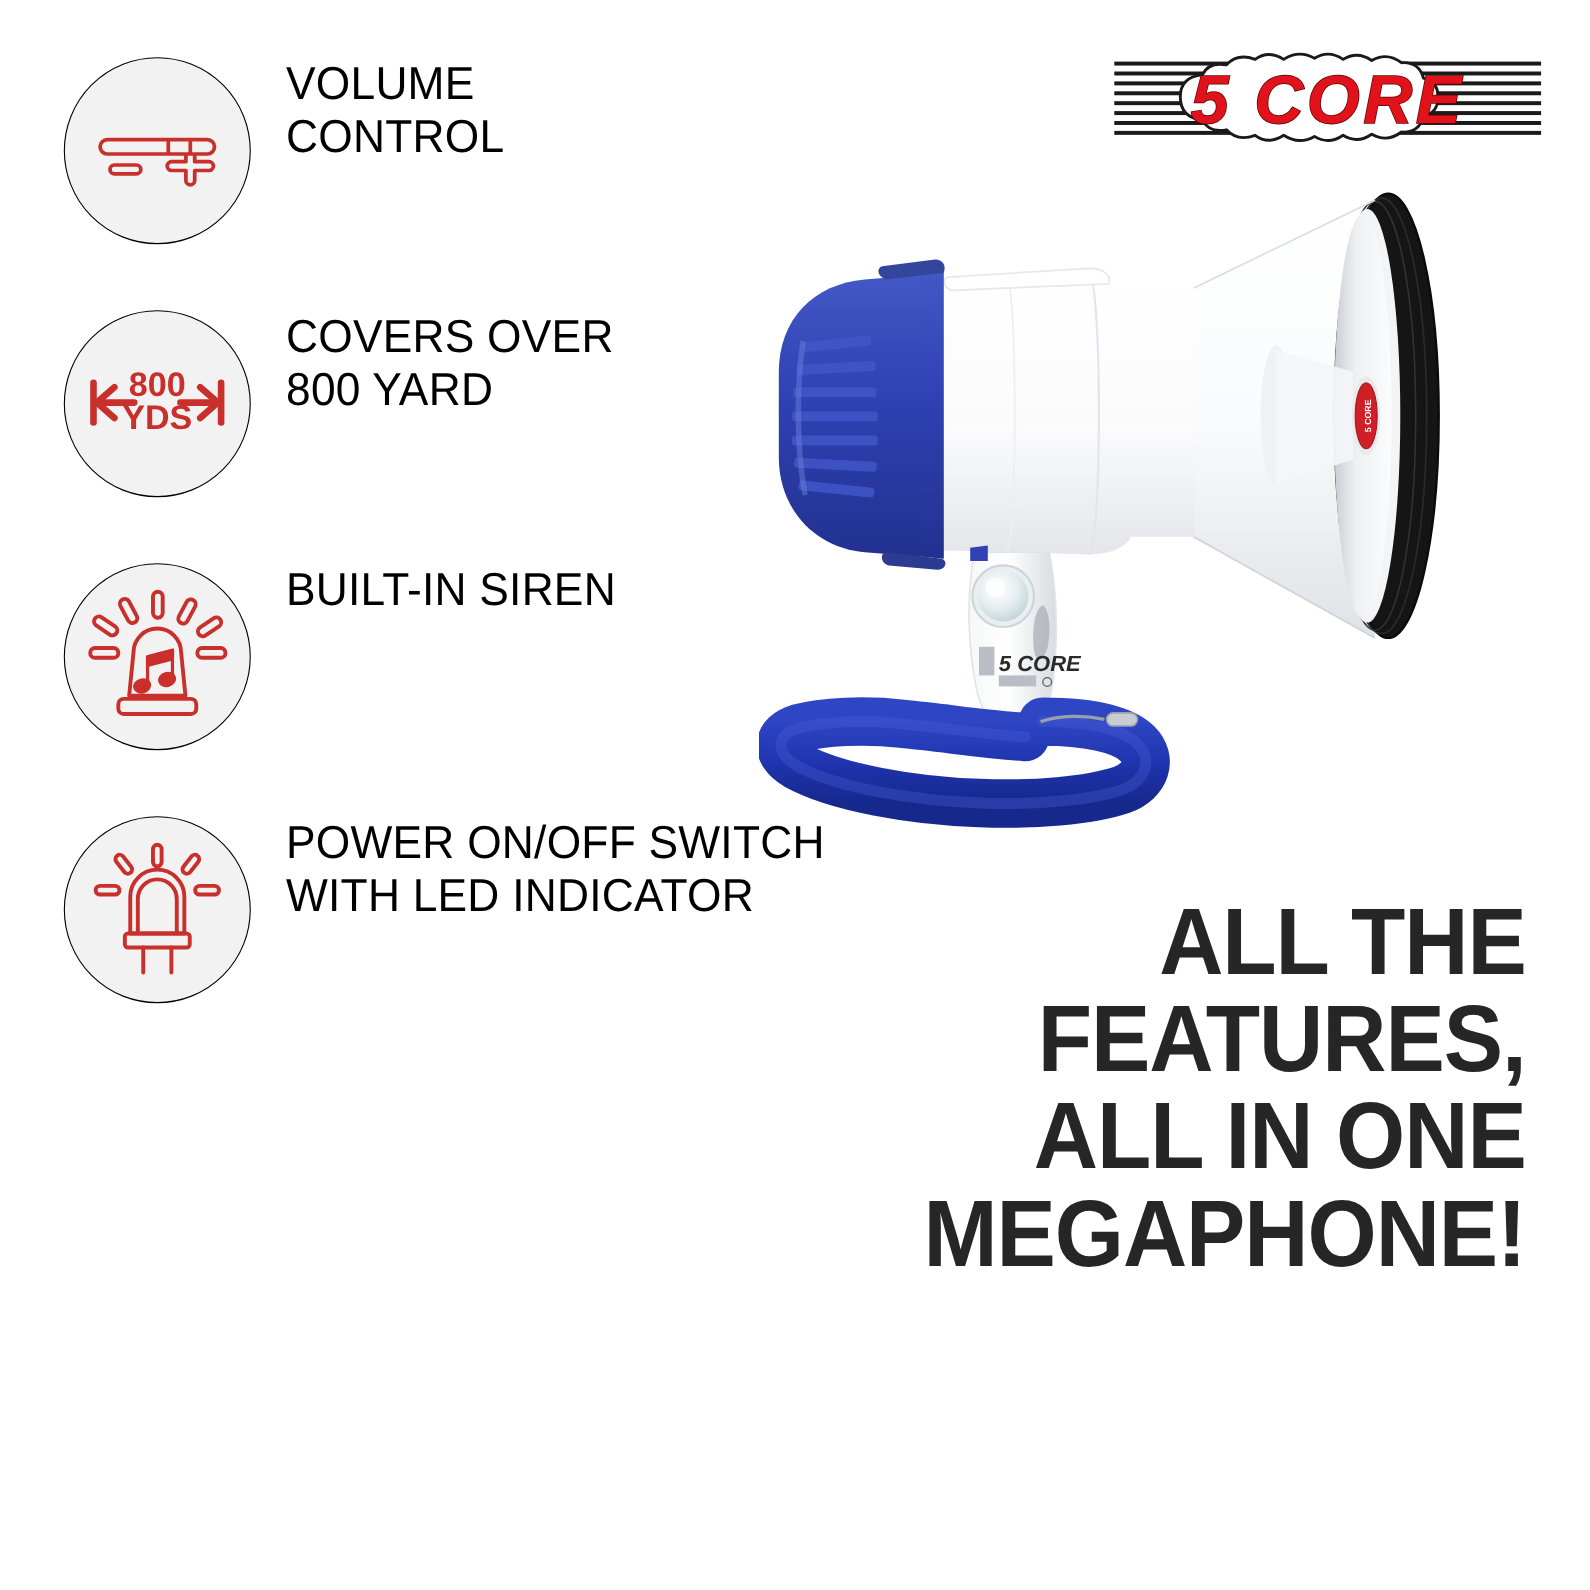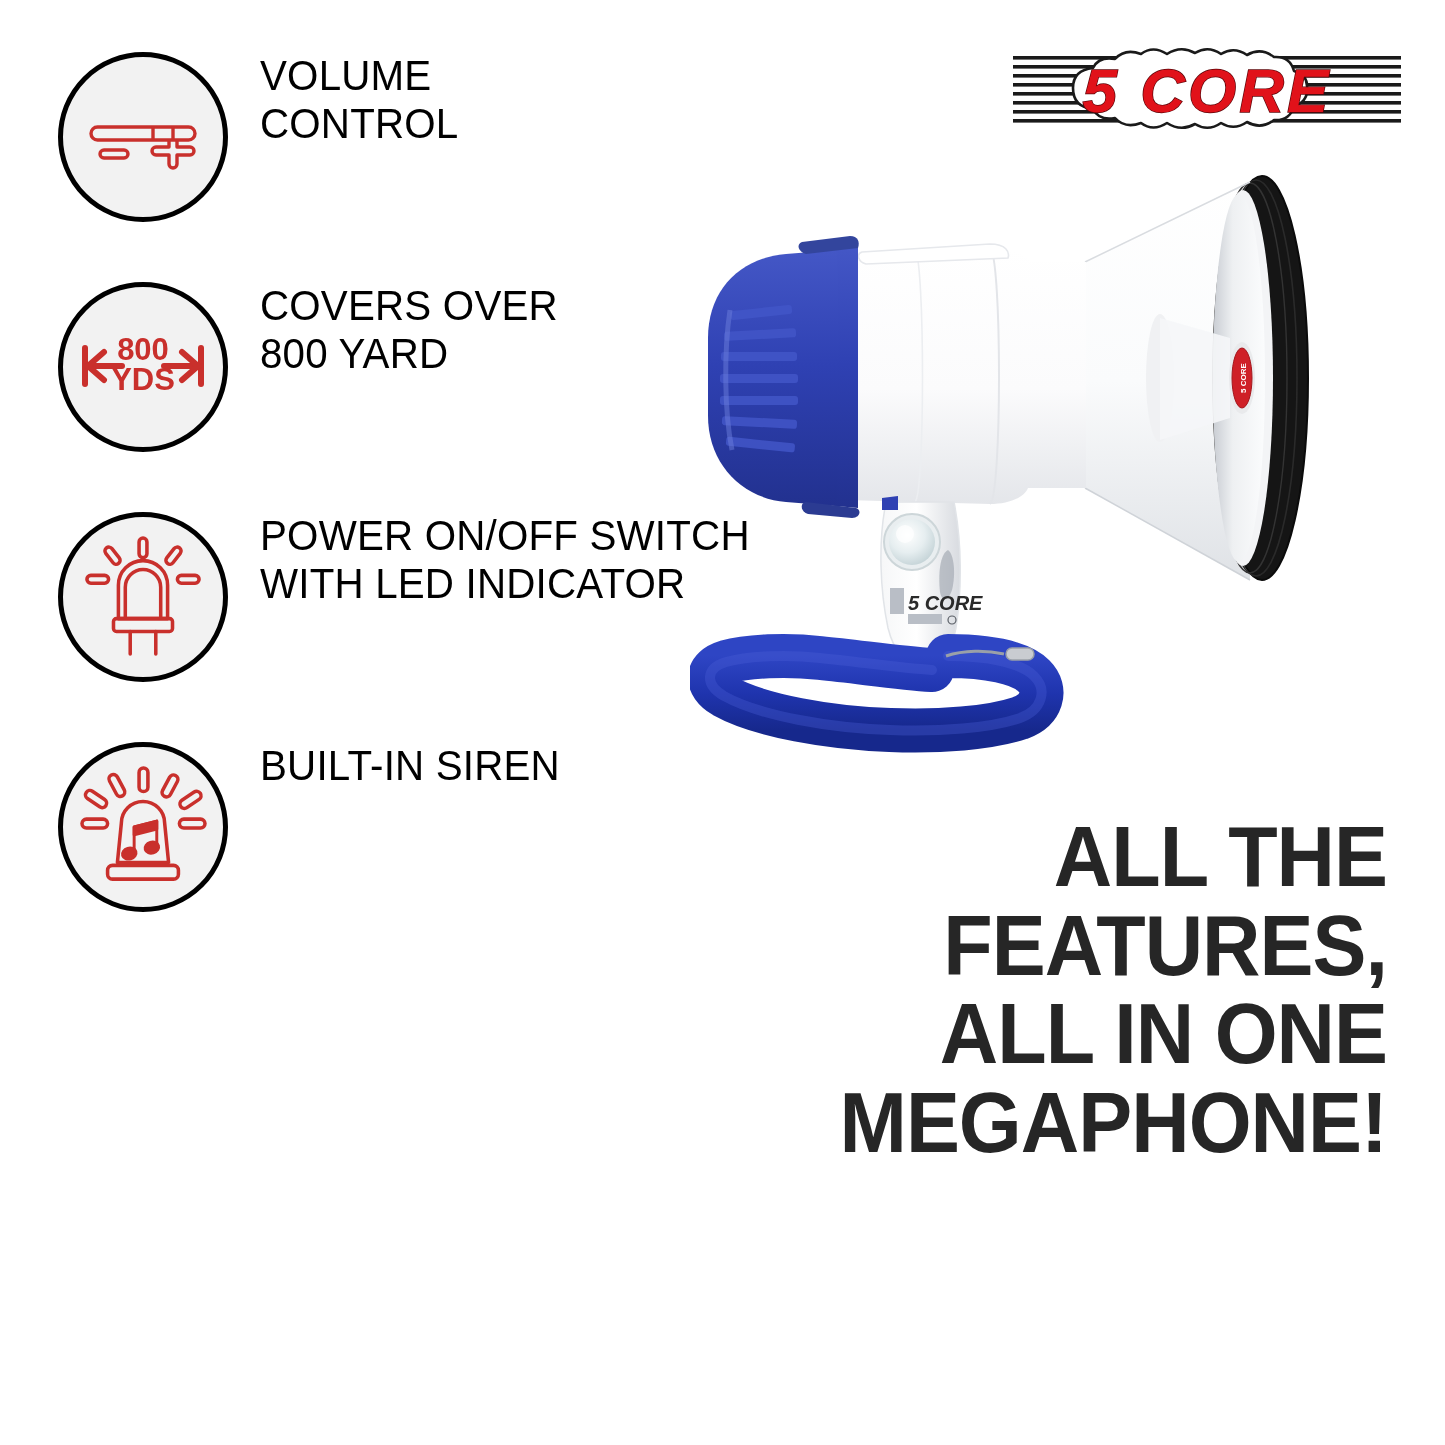--- a/index.html
+++ b/index.html
@@ -21,21 +21,21 @@
     position:relative;
     height:172px;
     margin-bottom:58px;
     display:flex;
   }
   .feature-icon-circle{
     flex:0 0 auto;
     width:170px; height:170px;
     border-radius:50%;
     background:#f2f2f2;
-    border:5px solid #000000;
+    border:1px solid #000000;
     display:flex; align-items:center; justify-content:center;
     position:relative;
   }
   .feature-icon-circle svg{ display:block; overflow:visible; }
   .feature-label{
     margin-left:32px;
     color:#000000;
     font-size:42px;
     line-height:1.14;
     letter-spacing:0.2px;
@@ -141,46 +141,20 @@
       </svg>
     </div>
     <div class="feature-label">COVERS OVER
 800 YARD</div>
   </div>
 
 
 
   <div class="feature-row">
     <div class="feature-icon-circle">
-      <svg viewBox="0 0 122 124" width="120" height="122">
-        <g fill="none" stroke="#c9302c" stroke-width="3.6" stroke-linecap="round" stroke-linejoin="round">
-
-          <rect x="57" y="2" width="8" height="20" rx="4"></rect>
-          <rect x="26" y="10" width="8" height="20" rx="4" transform="rotate(-38 30 20)"></rect>
-          <rect x="88" y="10" width="8" height="20" rx="4" transform="rotate(38 92 20)"></rect>
-          <rect x="4" y="40" width="22" height="8" rx="4"></rect>
-          <rect x="96" y="40" width="22" height="8" rx="4"></rect>
-
-          <path d="M36 84 L36 50 a25 25 0 0 1 50 0 L86 84 Z"></path>
-
-          <path d="M43 82 L43 52 a18 18 0 0 1 36 0 L79 82"></path>
-
-          <rect x="31" y="84" width="60" height="13" rx="3"></rect>
-
-          <line x1="48" y1="97" x2="48" y2="120"></line>
-          <line x1="74" y1="97" x2="74" y2="120"></line>
-        </g>
-      </svg>
-    </div>
-    <div class="feature-label">POWER ON/OFF SWITCH
-WITH LED INDICATOR</div>
-  </div>
-
-  <div class="feature-row">
-    <div class="feature-icon-circle">
       <svg viewBox="0 0 128 124" width="126" height="122">
         <g fill="none" stroke="#c9302c" stroke-width="3.6" stroke-linecap="round" stroke-linejoin="round">
 
           <rect x="60" y="2" width="9" height="24" rx="4.5"></rect>
           <rect x="33" y="8" width="9" height="24" rx="4.5" transform="rotate(-28 37 20)"></rect>
           <rect x="87" y="8" width="9" height="24" rx="4.5" transform="rotate(28 91 20)"></rect>
           <rect x="12" y="22" width="9" height="24" rx="4.5" transform="rotate(-56 16 34)"></rect>
           <rect x="108" y="22" width="9" height="24" rx="4.5" transform="rotate(56 112 34)"></rect>
           <rect x="2" y="54" width="26" height="9" rx="4.5"></rect>
           <rect x="101" y="54" width="26" height="9" rx="4.5"></rect>
@@ -192,20 +166,46 @@
 
         <g fill="#c9302c" stroke="#c9302c" stroke-width="3" stroke-linecap="round" stroke-linejoin="round">
           <path d="M55 88 L55 62 L78 56 L78 82" fill="none"></path>
           <ellipse cx="50" cy="89" rx="7" ry="5.5" transform="rotate(-17 50 89)"></ellipse>
           <ellipse cx="73" cy="83" rx="7" ry="5.5" transform="rotate(-17 73 83)"></ellipse>
           <path d="M55 62 L78 56 L78 64 L55 70 Z"></path>
         </g>
       </svg>
     </div>
     <div class="feature-label">BUILT-IN SIREN</div>
+  </div>
+
+  <div class="feature-row">
+    <div class="feature-icon-circle">
+      <svg viewBox="0 0 122 124" width="120" height="122">
+        <g fill="none" stroke="#c9302c" stroke-width="3.6" stroke-linecap="round" stroke-linejoin="round">
+
+          <rect x="57" y="2" width="8" height="20" rx="4"></rect>
+          <rect x="26" y="10" width="8" height="20" rx="4" transform="rotate(-38 30 20)"></rect>
+          <rect x="88" y="10" width="8" height="20" rx="4" transform="rotate(38 92 20)"></rect>
+          <rect x="4" y="40" width="22" height="8" rx="4"></rect>
+          <rect x="96" y="40" width="22" height="8" rx="4"></rect>
+
+          <path d="M36 84 L36 50 a25 25 0 0 1 50 0 L86 84 Z"></path>
+
+          <path d="M43 82 L43 52 a18 18 0 0 1 36 0 L79 82"></path>
+
+          <rect x="31" y="84" width="60" height="13" rx="3"></rect>
+
+          <line x1="48" y1="97" x2="48" y2="120"></line>
+          <line x1="74" y1="97" x2="74" y2="120"></line>
+        </g>
+      </svg>
+    </div>
+    <div class="feature-label">POWER ON/OFF SWITCH
+WITH LED INDICATOR</div>
   </div>
 
 </div>
 
 <div id="product-image">
   <svg viewBox="0 0 745 650" width="745" height="650" aria-hidden="true">
     <defs>
       <linearGradient id="bodyGrad" x1="0" y1="0" x2="0" y2="1">
         <stop offset="0%" stop-color="#ffffff"></stop>
         <stop offset="55%" stop-color="#fbfbfc"></stop>

